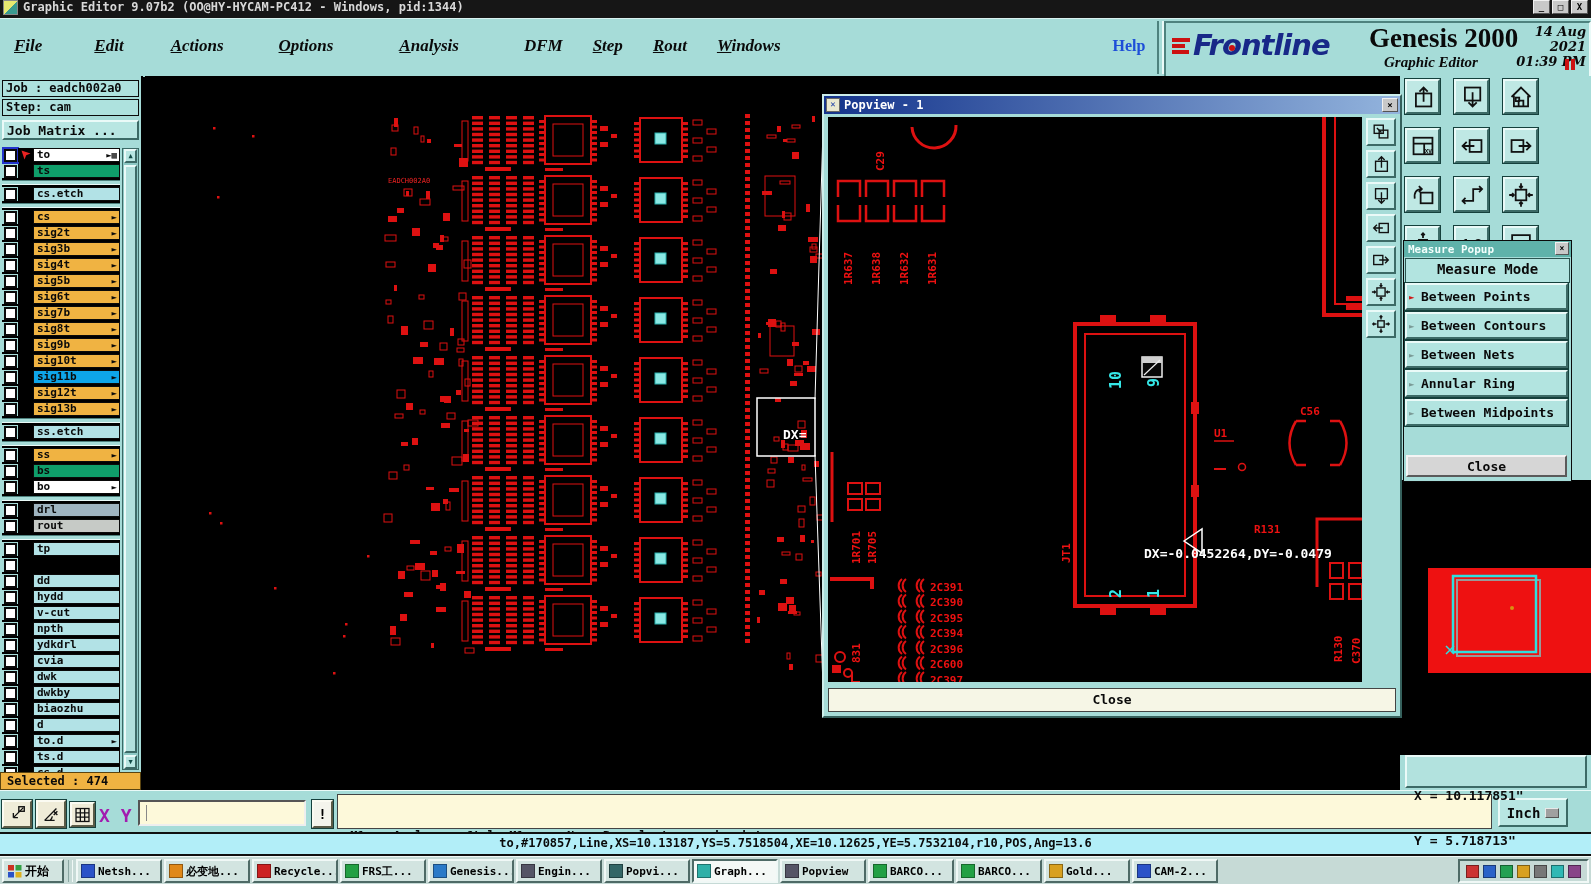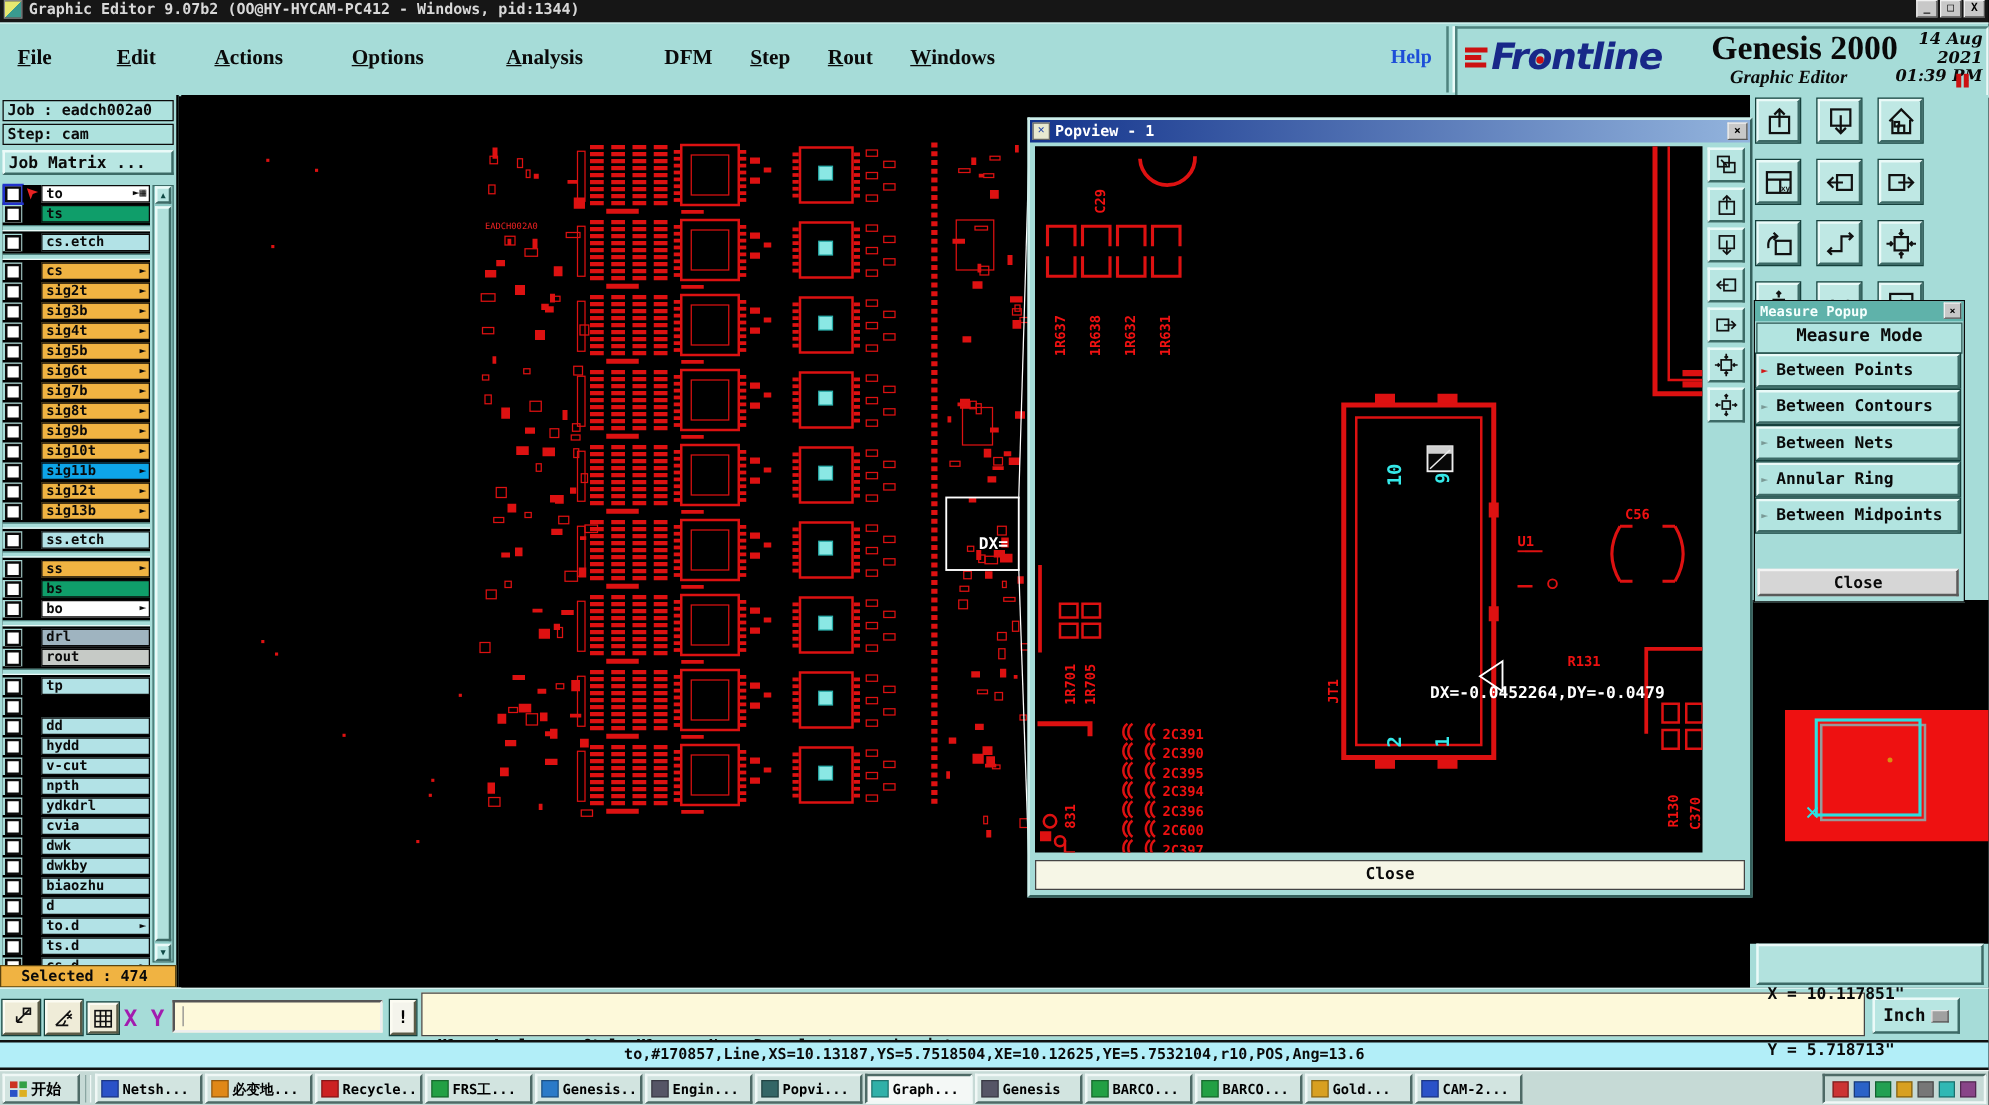--- a/index.html
+++ b/index.html
@@ -9,21 +9,21 @@
   
   #titlebar{left:0;top:0;width:1591px;height:18px;background:#161616;display:flex;align-items:flex-start;}
   #titlebar .tb-icon{width:13px;height:13px;margin:0 5px 0 3px;background:#d8d8a0;border:1px solid #888;
      display:inline-block;background:linear-gradient(135deg,#e8e870 50%,#3a9a90 50%);}
   #titlebar .tb-text{color:#d8d8d8;font-size:12px;font-weight:bold;white-space:nowrap;}
   #titlebar .tb-btns{margin-left:auto;display:flex;gap:2px;padding-right:3px;}
   .tbb{width:17px;height:14px;font-size:9px;line-height:10px;background:#c8c8c8;border:1px solid;
        border-color:#f0f0f0 #555 #555 #f0f0f0;padding:0;font-family:inherit;font-weight:bold;}
   
   #menubar{left:0;top:18px;width:1591px;height:58px;background:#a6dcd8;border-top:1px solid #d8f2f0;}
-  #menu-items{position:absolute;left:14px;top:17px;white-space:nowrap;}
+  #menu-items{position:absolute;left:14px;top:17px;white-space:nowrap;font-style:italic;}
   .menu-item{font-family:"Liberation Serif",serif;font-weight:700;font-size:17px;color:#0a0a0a;display:inline-block;}
   .menu-item .u{text-decoration:underline;}
   #help-menu{position:absolute;left:1106px;top:14px;width:46px;height:26px;background:none;border:none;
      font-family:"Liberation Serif",serif;font-weight:700;font-size:16px;color:#1d4ed8;}
   #menu-sep{position:absolute;left:1157px;top:2px;height:53px;width:3px;
      border-left:2px solid #4e827e;border-right:2px solid #eafaf8;}
   #brand{position:absolute;left:1164px;top:2px;width:423px;height:53px;background:#a6dcd8;
      border:2px solid;border-color:#4e827e #eafaf8 #eafaf8 #4e827e;}
   #logo{position:absolute;left:6px;top:8px;display:flex;align-items:center;}
   #logo .stripes{display:inline-flex;flex-direction:column;gap:2px;margin-right:3px;}
@@ -57,21 +57,21 @@
   .name-cell{flex:1;border:1px solid #0a0a0a;font-size:11px;font-weight:bold;color:#0a0a0a;line-height:12px;
      padding-left:3px;display:flex;align-items:center;position:relative;white-space:nowrap;}
   .name-cell .glyphs{position:absolute;right:2px;top:0;font-size:9px;line-height:12px;}
   #side-scroll{position:absolute;left:122px;top:72px;width:17px;height:622px;background:#8cc8c4;
      border:1px solid #3c6a66;box-sizing:border-box;}
   .scr-btn{position:absolute;left:1px;width:13px;height:14px;background:#b8e6e2;border:2px solid;
      border-color:#eafaf8 #3c6a66 #3c6a66 #eafaf8;font-size:7px;line-height:10px;text-align:center;color:#104a46;box-sizing:border-box;}
   #side-thumb{position:absolute;left:1px;top:16px;width:13px;height:588px;background:#b0e0dc;border:2px solid;
      border-color:#eafaf8 #3c6a66 #3c6a66 #eafaf8;box-sizing:border-box;}
   #selected-bar{position:absolute;left:0;top:696px;width:141px;height:18px;background:#f0b342;border:1px solid #5a4410;
-     font-size:12px;font-weight:bold;color:#0a0a0a;line-height:16px;padding-left:16px;box-sizing:border-box;}
+     font-size:12px;font-weight:bold;color:#0a0a0a;line-height:16px;padding-left:6px;box-sizing:border-box;}
   
   #canvas{left:145px;top:76px;width:1255px;height:714px;background:#000;z-index:2;}
   #pcb{position:absolute;left:0;top:0;}
   
   #popview{position:absolute;left:677px;top:18px;width:580px;height:624px;background:#a6dcd8;
      border:2px solid;border-color:#cdeeea #35605c #35605c #cdeeea;box-sizing:border-box;z-index:3;}
   #pv-title{position:absolute;left:0;top:0;width:576px;height:18px;
      background:linear-gradient(90deg,#14348c,#93b4dd);display:flex;align-items:center;}
   #pv-title .pv-icon{width:12px;height:12px;background:#e8e8d0;border:1px solid #666;margin:0 4px 0 2px;
      color:#2244aa;font-size:9px;line-height:11px;text-align:center;font-weight:bold;}
@@ -1863,21 +1863,21 @@
         <button class="task-btn">
           <span class="task-ico" style="background: rgb(51, 102, 102);"></span>
           <span>Popvi...</span>
         </button>
         <button class="task-btn active">
           <span class="task-ico" style="background: rgb(48, 176, 168);"></span>
           <span>Graph...</span>
         </button>
         <button class="task-btn">
           <span class="task-ico" style="background: rgb(85, 85, 102);"></span>
-          <span>Genesis</span>
+          <span>Popview</span>
         </button>
         <button class="task-btn">
           <span class="task-ico" style="background: rgb(34, 160, 68);"></span>
           <span>BARCO...</span>
         </button>
         <button class="task-btn">
           <span class="task-ico" style="background: rgb(34, 160, 68);"></span>
           <span>BARCO...</span>
         </button>
         <button class="task-btn">

